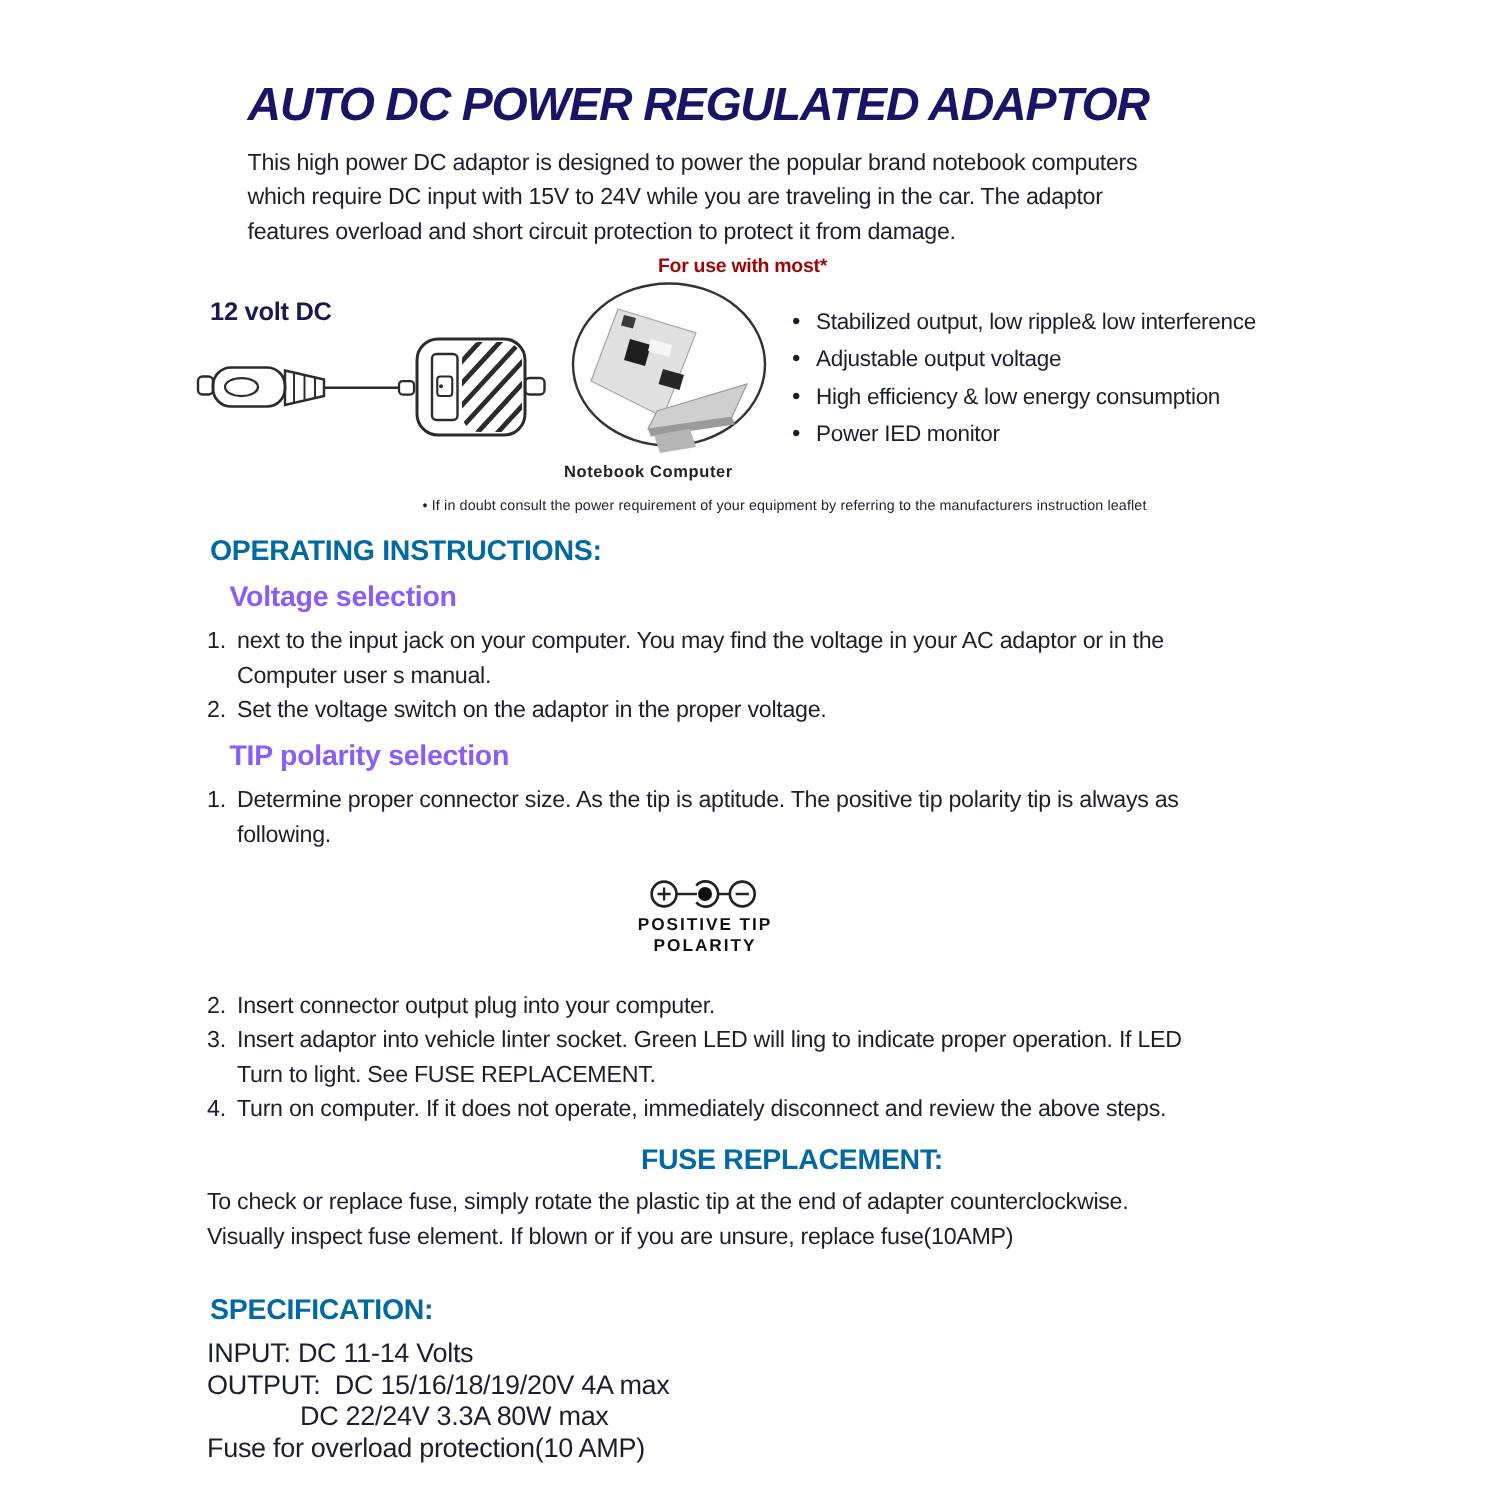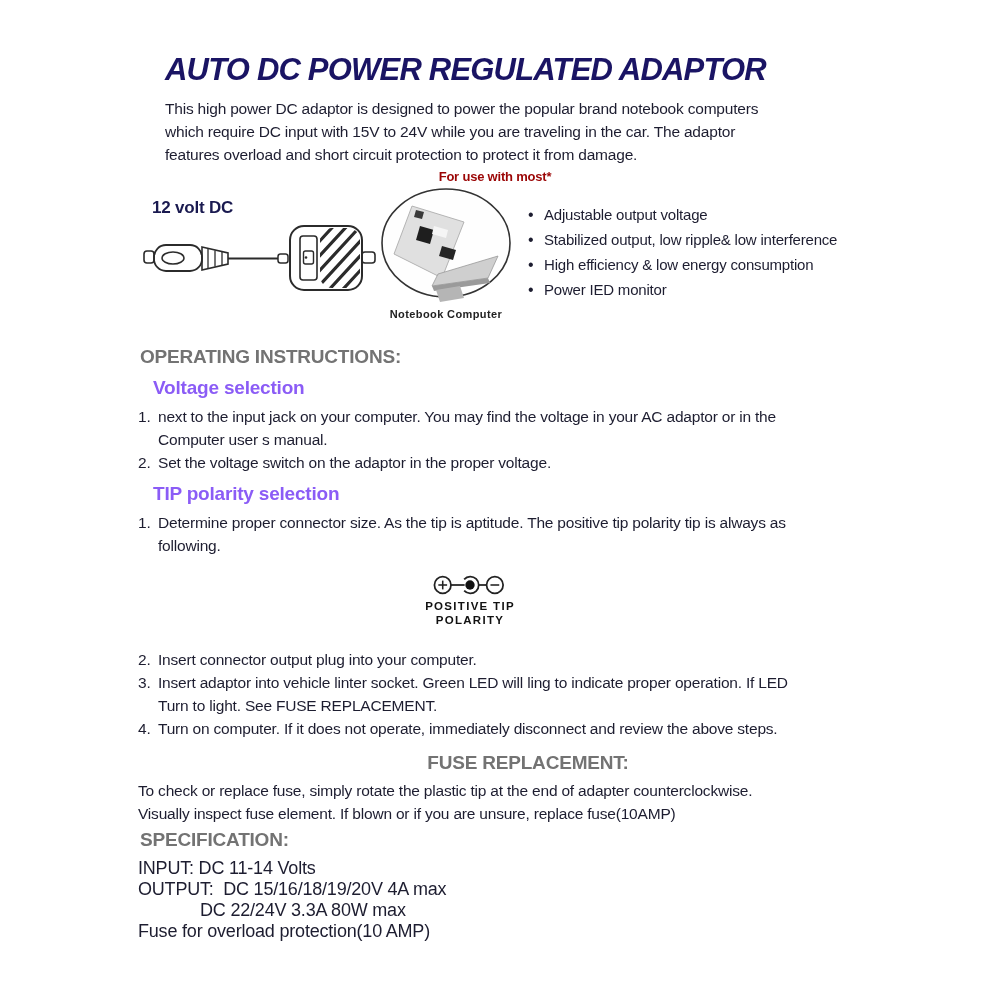--- a/index.html
+++ b/index.html
@@ -14,49 +14,49 @@
     letter-spacing:-0.8px; margin-left:35px; line-height:36px; white-space:nowrap;
   }
   .intro { margin:9px 0 0 35px; font-size:15.5px; line-height:23px; letter-spacing:-0.2px; }
   .line { white-space:nowrap; }
   .tagline {
     width:660px; margin:3px 0 0 35px; text-align:center;
     font-size:13px; font-weight:bold; color:#9b0505; letter-spacing:-0.2px;
   }
 
   .figure-row { position:relative; height:138px; margin-top:10px; }
-  .plug-block { position:absolute; left:12px; top:4px; }
+  .plug-block { position:absolute; left:0; top:4px; }
   .plug-label { font-size:17px; font-weight:bold; color:#1a1a50; margin-left:10px; letter-spacing:-0.2px; }
   .plug-svg { display:block; margin-top:3px; }
-  .notebook-block { position:absolute; left:246px; top:-8px; width:140px; text-align:center; }
+  .notebook-block { position:absolute; left:246px; top:-8px; width:140px; }
   .notebook-caption { font-size:11px; font-weight:600; color:#222; margin-top:0; letter-spacing:0.4px; white-space:nowrap; }
   .features { position:absolute; left:398px; top:12px; width:345px; font-size:15px; letter-spacing:-0.2px; }
   .feature { display:flex; margin-bottom:8px; line-height:17px; }
   .fdot { flex:none; width:16px; }
   .fdot::before { content:"\2022"; font-size:16px; }
   .ftext { white-space:nowrap; }
   .footnote { text-align:center; font-size:9.5px; color:#1d1d30; letter-spacing:0.1px; white-space:nowrap; }
 
-  .h-blue { font-size:19px; font-weight:bold; color:#737373; margin:14px 0 0 10px; letter-spacing:-0.2px; }
+  .h-blue { font-size:19px; font-weight:bold; color:#0369a1; margin:14px 0 0 10px; letter-spacing:-0.2px; }
   .h-red  { font-size:19px; font-weight:bold; color:#8b5cf6; margin:9px 0 0 23px; letter-spacing:-0.2px; }
 
   .ol { margin:6px 0 0 8px; font-size:15.5px; line-height:23px; letter-spacing:-0.2px; }
   .li { display:flex; }
   .li-num { flex:none; width:20px; }
 
   .pol-fig { width:170px; margin:15px 0 0 255px; text-align:center; }
   .pol-svg { display:block; margin:0 auto; }
   .pol-caption { font-size:11.5px; font-weight:600; letter-spacing:1.3px; color:#111; line-height:14px; margin-top:1px; }
 
   .steps-late { margin-top:21px; }
 
   .fuse-head { margin-top:12px;text-align:center; }
   .para { margin:5px 0 0 8px; font-size:15.5px; line-height:23px; letter-spacing:-0.2px; }
 
-  .spec-head { margin-top:4px; }
+  .spec-head { margin-top:27px; }
   .spec { margin:7px 0 0 8px; font-size:18px; line-height:21px; letter-spacing:-0.2px; }
   .spec .spec-line { white-space:pre-wrap; }
   .spec .indent { margin-left:62px; }
 
   svg .stroke { fill:none; stroke:#2b2b2b; }
 </style>
 </head>
 <body>
 
 <div class="page">
@@ -117,37 +117,38 @@
           <polygon points="62,88 122,70 112,92 56,100" fill="#cfcfcf" stroke="#999999" stroke-width="0.8"></polygon>
           <polygon points="56,100 112,92 114,97 58,105" fill="#9a9a9a"></polygon>
           <polygon points="60,104 84,100 88,112 64,116" fill="#b5b5b5"></polygon>
         </svg>
         <div class="notebook-caption">Notebook Computer</div>
       </div>
 
       <div class="features">
         <div class="feature">
           <span class="fdot"></span>
+          <span class="ftext">Stabilized output, low ripple&amp; low interference</span>
+        </div>
+        <div class="feature">
+          <span class="fdot"></span>
           <span class="ftext">Adjustable output voltage</span>
         </div>
         <div class="feature">
           <span class="fdot"></span>
-          <span class="ftext">Stabilized output, low ripple&amp; low interference</span>
-        </div>
-        <div class="feature">
-          <span class="fdot"></span>
           <span class="ftext">High efficiency &amp; low energy consumption</span>
         </div>
         <div class="feature">
           <span class="fdot"></span>
           <span class="ftext">Power IED monitor</span>
         </div>
       </div>
     </div>
 
+    <div class="footnote">•  If in doubt consult the power requirement of your equipment by referring to the manufacturers instruction leaflet</div>
 
     <div class="h-blue">OPERATING INSTRUCTIONS:</div>
     <div class="h-red">Voltage selection</div>
 
     <div class="ol">
       <div class="li">
         <span class="li-num">1.</span>
         <span class="li-text">
           <div class="line">next to the input jack on your computer. You may find the voltage in your AC adaptor or in the</div>
           <div class="line">Computer user s manual.</div>

